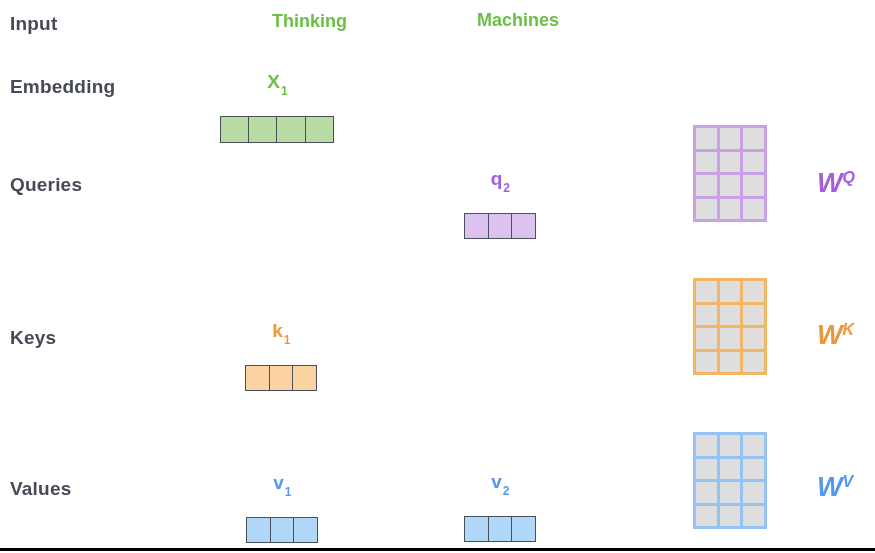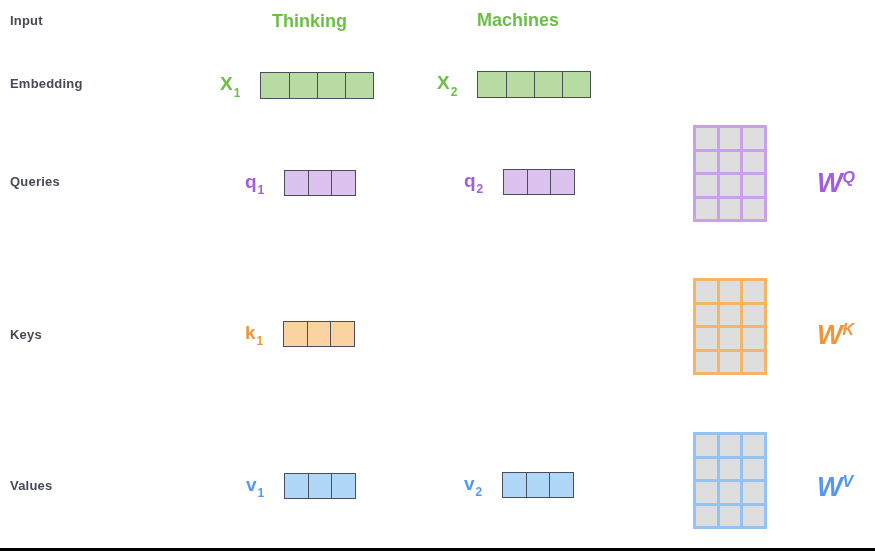--- a/index.html
+++ b/index.html
@@ -7,34 +7,34 @@
     width: 875px; height: 553px;
     background: #ffffff;
     font-family: "Liberation Sans", "DejaVu Sans", sans-serif;
     position: relative; overflow: hidden;
   }
   .canvas { position: absolute; inset: 0; }
 
   
   .rowlabel {
     position: absolute; left: 10px;
-    font-size: 13px; font-weight: 600;
+    font-size: 19px; font-weight: 600;
     color: var(--label-text);
     letter-spacing: 0.2px;
   }
 
   
   .word {
     position: absolute;
     font-size: 18px; font-weight: 700;
     color: var(--green-text);
   }
 
   
-  .vec { position: absolute; display: flex; align-items: center; gap: 21px; }
+  .vec { position: absolute; display: flex; align-items: center; gap: 21px; flex-direction: column; }
   .veclabel { font-weight: 700; font-size: 19px; line-height: 1; white-space: nowrap; }
   .veclabel sub { font-size: 12px; font-weight: 700; position: relative; bottom: -2px; left: 1px; }
   .lbl-green  { color: var(--green-text); }
   .lbl-purple { color: var(--purple-text); }
   .lbl-orange { color: var(--orange-text); }
   .lbl-blue   { color: var(--blue-text); }
 
   .vecbox { display: flex; border: 1.5px solid var(--vector-border); }
   .vecbox .cell { width: 27.2px; height: 25px; border-right: 1.5px solid var(--vector-border); }
   .vecbox .cell:last-child { border-right: none; }
@@ -80,38 +80,21 @@
 
   <div class="vec" style="left:220px; top:72px">
     <span class="veclabel lbl-green"><span>X</span><sub>1</sub></span>
     <span class="vecbox fill-green">
         <span class="cell"></span>
         <span class="cell"></span>
         <span class="cell"></span>
         <span class="cell"></span>
       </span>
   </div>
-  <div class="vec" style="left:437px; top:71px">
-    <span class="veclabel lbl-green"><span>X</span><sub>2</sub></span>
-    <span class="vecbox fill-green">
-        <span class="cell"></span>
-        <span class="cell"></span>
-        <span class="cell"></span>
-        <span class="cell"></span>
-      </span>
-  </div>
 
-  <div class="vec small" style="left:245px; top:170px">
-    <span class="veclabel lbl-purple"><span>q</span><sub>1</sub></span>
-    <span class="vecbox fill-purple">
-        <span class="cell"></span>
-        <span class="cell"></span>
-        <span class="cell"></span>
-      </span>
-  </div>
   <div class="vec small" style="left:464px; top:169px">
     <span class="veclabel lbl-purple"><span>q</span><sub>2</sub></span>
     <span class="vecbox fill-purple">
         <span class="cell"></span>
         <span class="cell"></span>
         <span class="cell"></span>
       </span>
   </div>
 
   <div class="vec small" style="left:245px; top:321px">

